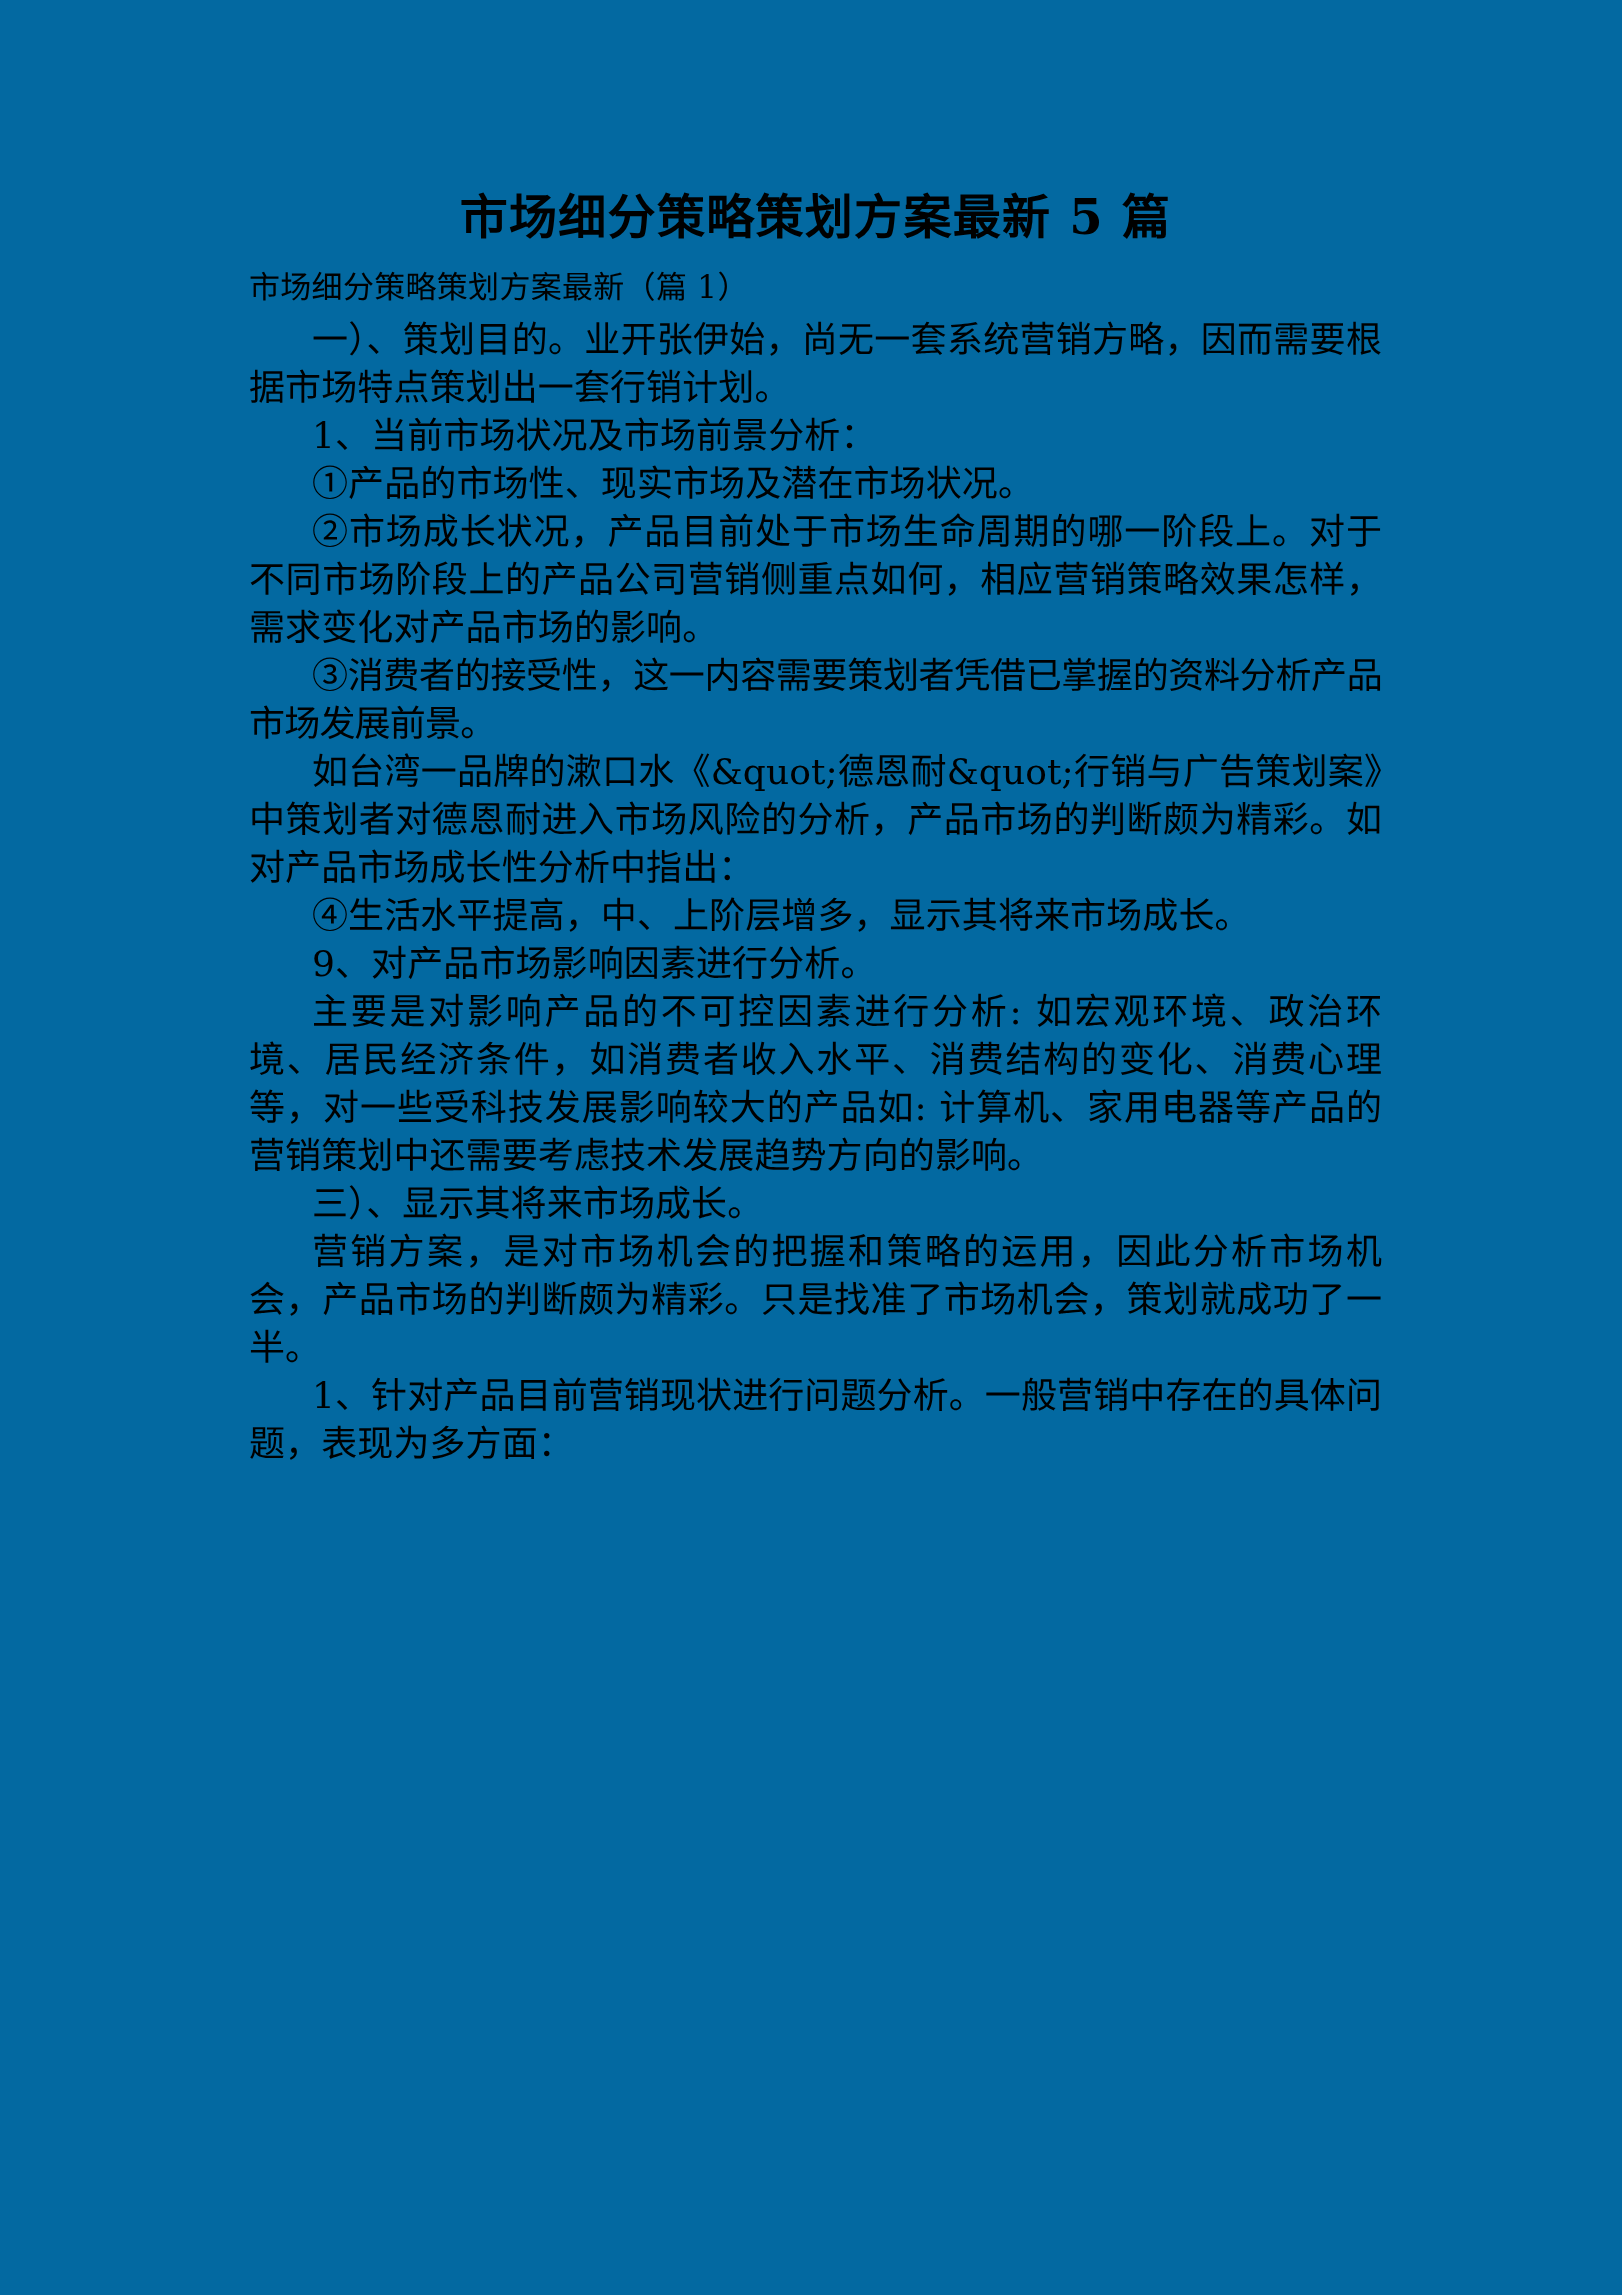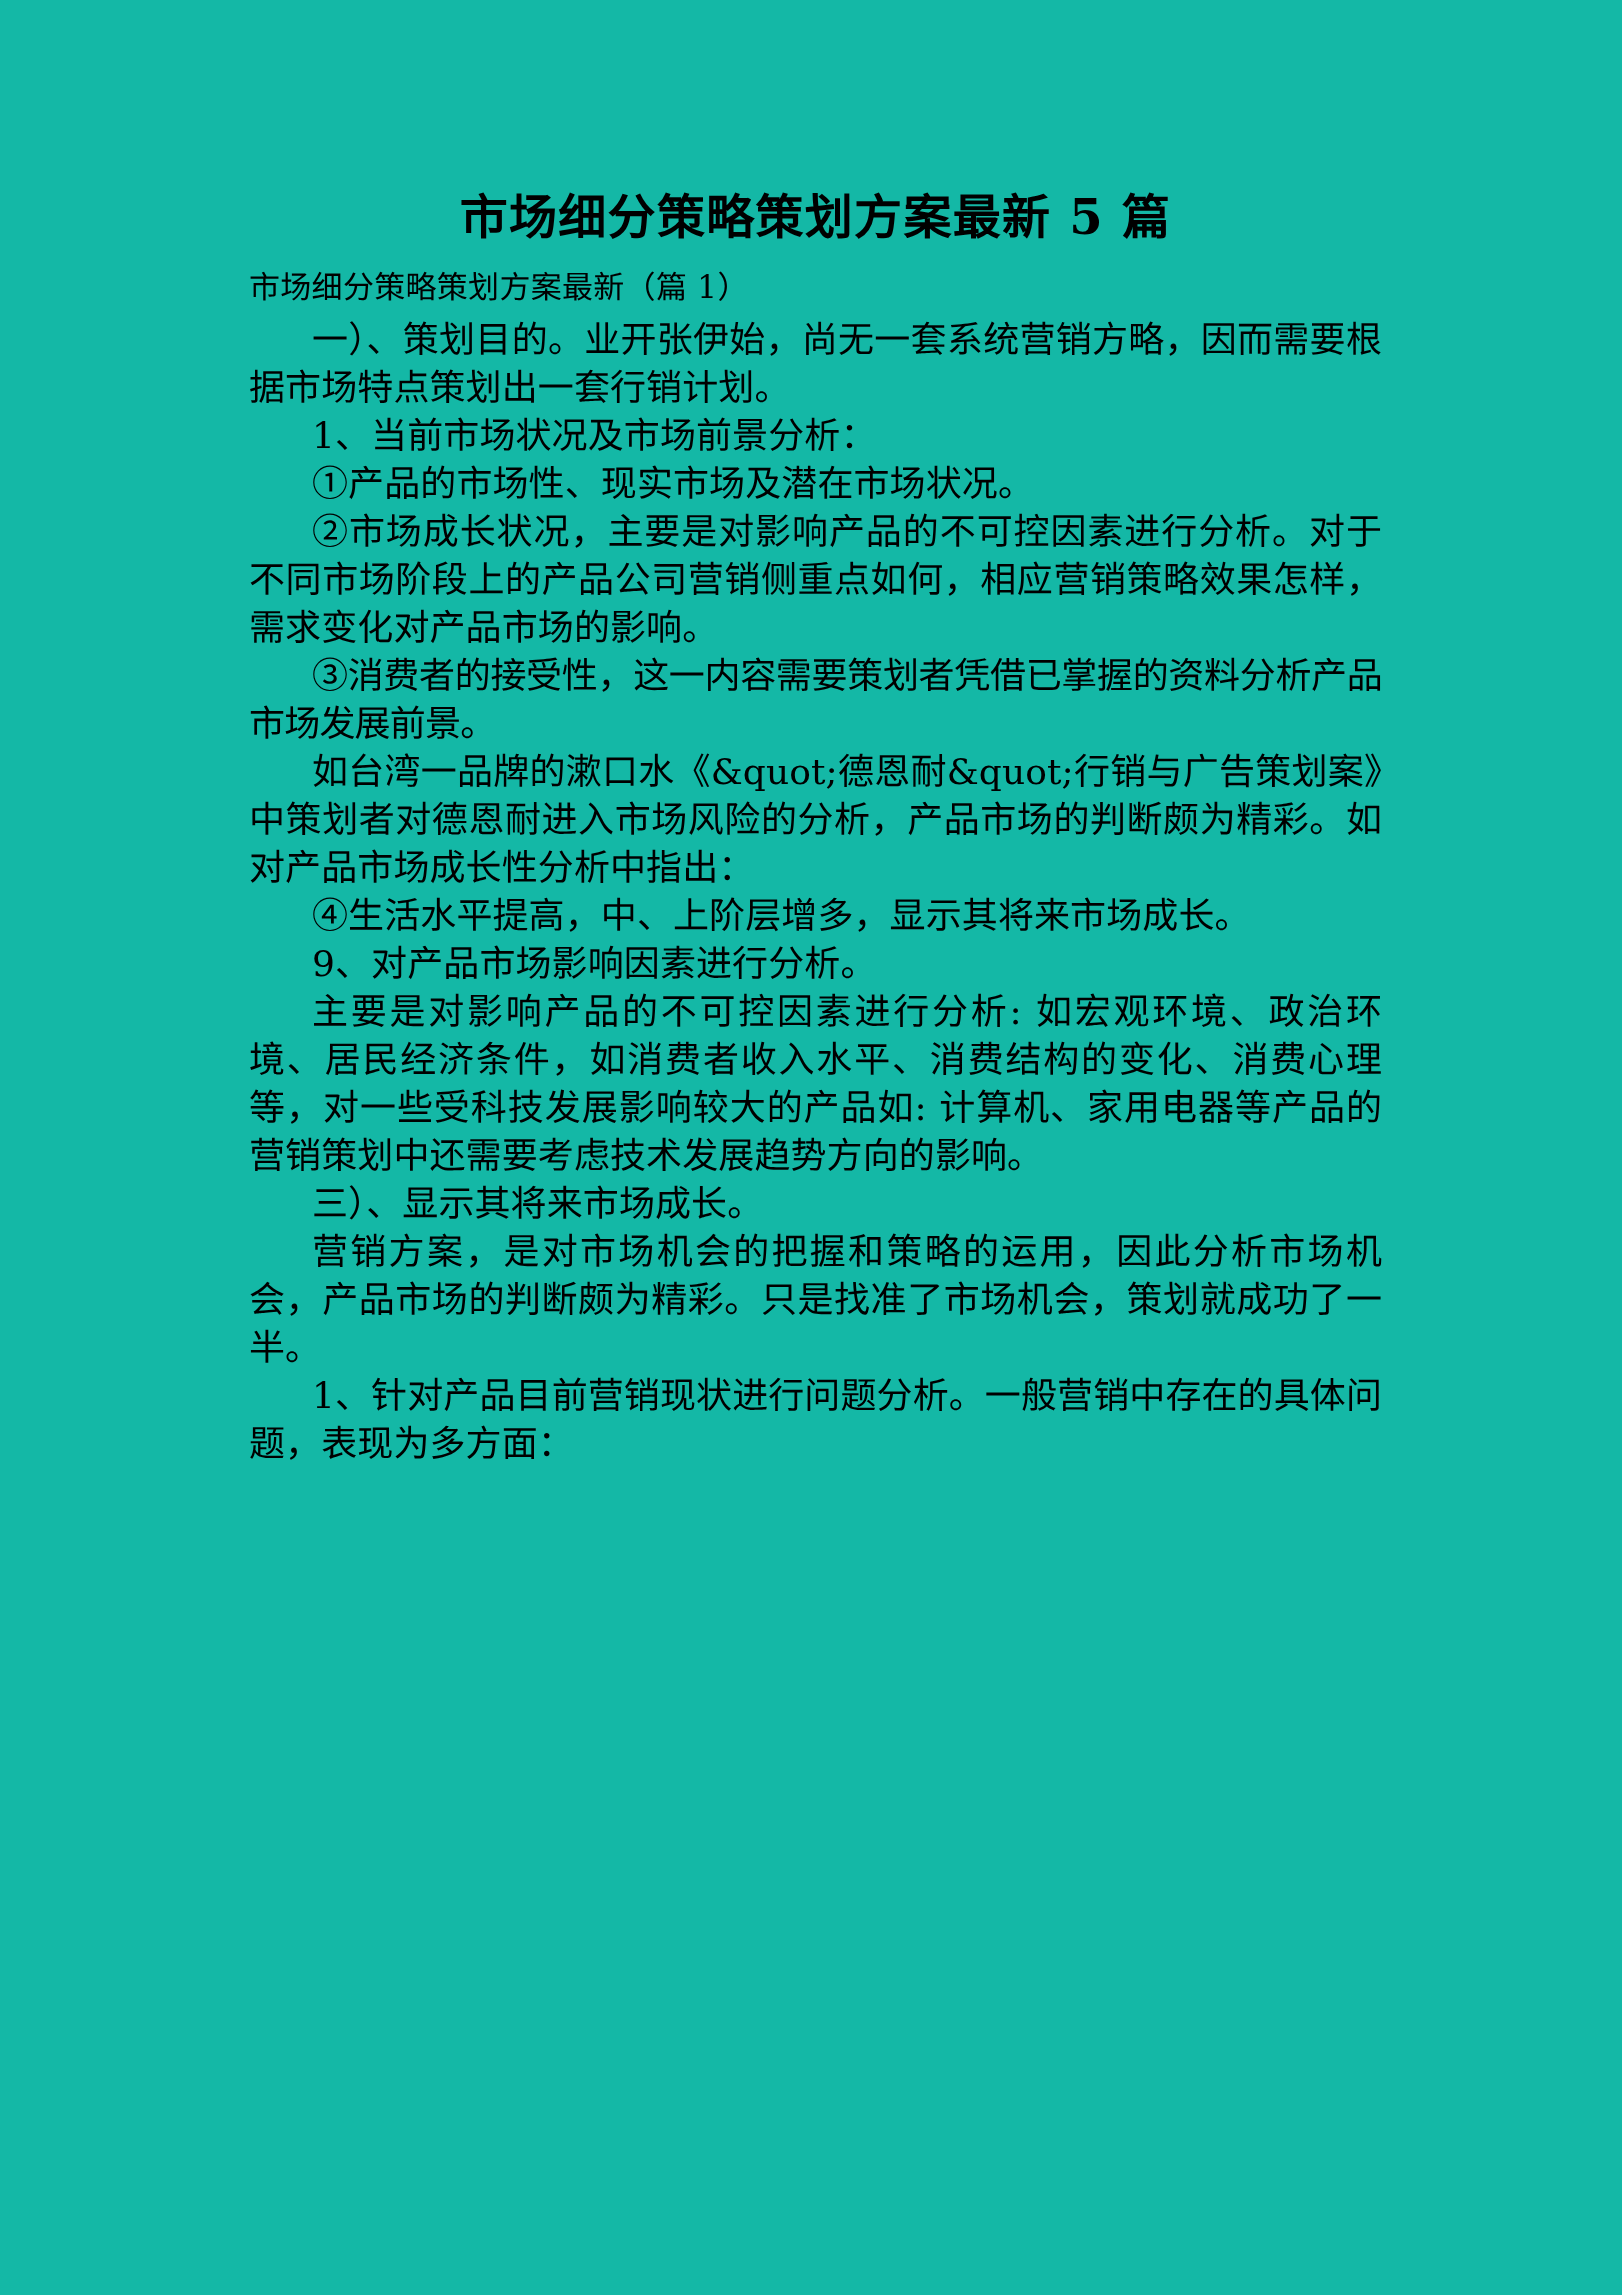--- a/index.html
+++ b/index.html
@@ -5,21 +5,21 @@
 <style>
   html, body {
     margin: 0;
     padding: 0;
     background: #ffffff;
   }
   .page {
     position: relative;
     width: 1623px;
     height: 2295px;
-    background: #14b8a6;
+    background: #0369a1;
     box-sizing: border-box;
     overflow: hidden;
     font-family: "DejaVu Serif", "Liberation Serif", serif;
     color: #000000;
   }
   .content {
     position: absolute;
     left: 249px;
     top: 190px;
     width: 1133px;
@@ -61,21 +61,21 @@
 <div class="page">
   <div class="content">
 
     <h1 class="doc-title">市场细分策略策划方案最新 5 篇</h1>
 
     <div class="subtitle">市场细分策略策划方案最新（篇 1）</div>
 
     <p class="para">一）、策划目的。业开张伊始，尚无一套系统营销方略，因而需要根据市场特点策划出一套行销计划。</p>
     <p class="para">1、当前市场状况及市场前景分析：</p>
     <p class="para">①产品的市场性、现实市场及潜在市场状况。</p>
-    <p class="para">②市场成长状况，主要是对影响产品的不可控因素进行分析。对于不同市场阶段上的产品公司营销侧重点如何，相应营销策略效果怎样，需求变化对产品市场的影响。</p>
+    <p class="para">②市场成长状况，产品目前处于市场生命周期的哪一阶段上。对于不同市场阶段上的产品公司营销侧重点如何，相应营销策略效果怎样，需求变化对产品市场的影响。</p>
     <p class="para tight">③消费者的接受性，这一内容需要策划者凭借已掌握的资料分析产品市场发展前景。</p>
     <p class="para">如台湾一品牌的漱口水《&amp;quot;德恩耐&amp;quot;行销与广告策划案》中策划者对德恩耐进入市场风险的分析，产品市场的判断颇为精彩。如对产品市场成长性分析中指出：</p>
     <p class="para">④生活水平提高，中、上阶层增多，显示其将来市场成长。</p>
     <p class="para">9、对产品市场影响因素进行分析。</p>
     <p class="para">主要是对影响产品的不可控因素进行分析: 如宏观环境、政治环境、居民经济条件，如消费者收入水平、消费结构的变化、消费心理等，对一些受科技发展影响较大的产品如: 计算机、家用电器等产品的营销策划中还需要考虑技术发展趋势方向的影响。</p>
     <p class="para">三）、显示其将来市场成长。</p>
     <p class="para">营销方案，是对市场机会的把握和策略的运用，因此分析市场机会，产品市场的判断颇为精彩。只是找准了市场机会，策划就成功了一半。</p>
     <p class="para">1、针对产品目前营销现状进行问题分析。一般营销中存在的具体问题，表现为多方面：</p>
 
   </div>

